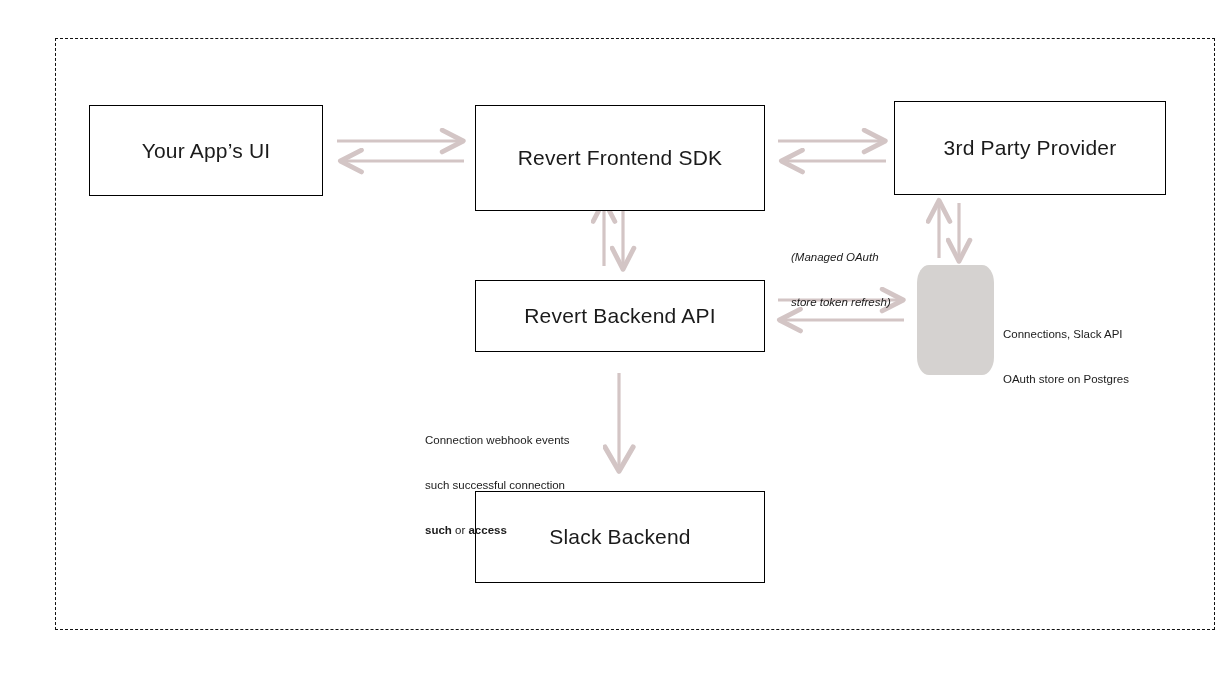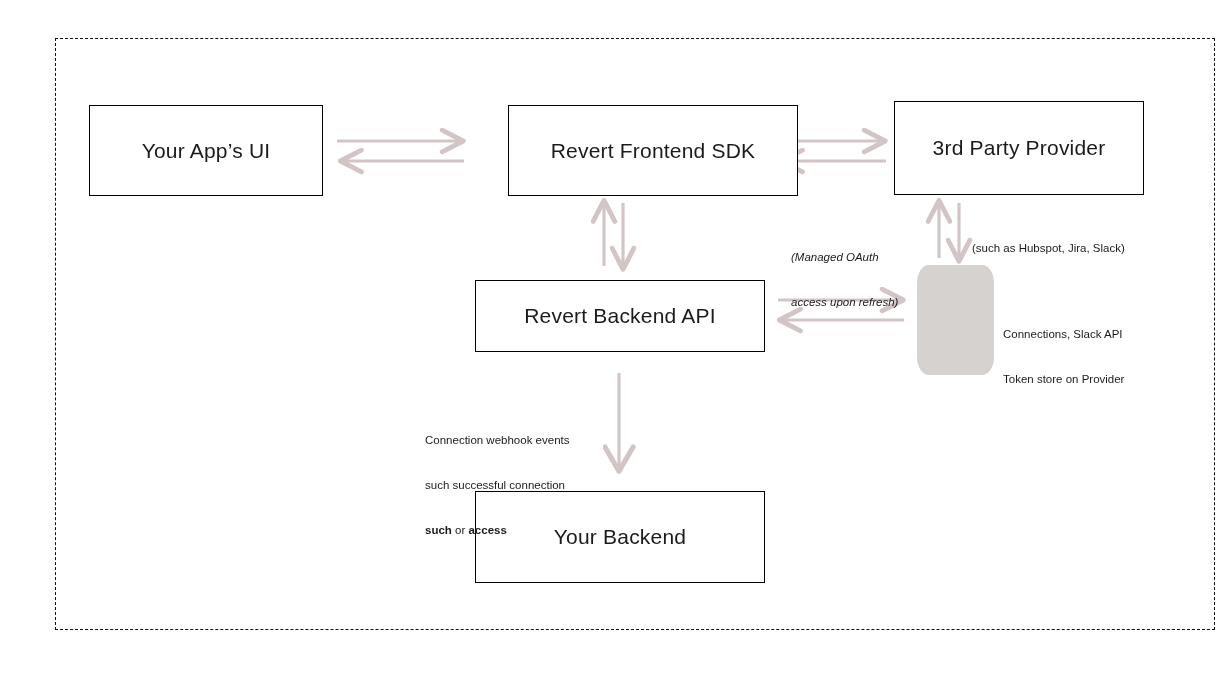--- a/index.html
+++ b/index.html
@@ -37,22 +37,22 @@
     display: flex;
     align-items: center;
     justify-content: center;
     color: #1b1b1b;
     font-size: 21px;
     font-weight: 400;
     letter-spacing: 0.2px;
     white-space: nowrap;
   }
   #node-app-ui     { left: 77px;  top: 105px; width: 234px; height: 91px; }
-  #node-frontend   { left: 463px; top: 105px; width: 290px; height: 91px; margin-left: 33px; }
-  #node-provider   { left: 882px; top: 101px; width: 250px; height: 94px; }
+  #node-frontend   { left: 463px; top: 105px; width: 290px; height: 106px; }
+  #node-provider   { left: 882px; top: 101px; width: 272px; height: 94px; }
   #node-backend-api{ left: 463px; top: 280px; width: 290px; height: 72px; }
   #node-your-backend{left: 463px; top: 491px; width: 290px; height: 92px; }
 
   .cylinder {
     position: absolute;
     left: 905px;
     top: 265px;
     width: 77px;
     height: 110px;
     background: #d5d2d0;
@@ -137,37 +137,34 @@
 
   <div class="node" id="node-provider">
     <span>3rd Party Provider</span>
   </div>
 
   <div class="node" id="node-backend-api">
     <span>Revert Backend API</span>
   </div>
 
   <div class="node" id="node-your-backend">
-    <span>Your Backend</span>
+    <span>Slack Backend</span>
   </div>
 
   <div class="cylinder"></div>
 
   <div class="ann" id="ann-oauth">
     <div>(Managed OAuth</div>
-    <div>access upon refresh)</div>
+    <div>store token refresh)</div>
   </div>
 
-  <div class="ann" id="ann-providers">
-    <div>(such as Hubspot, Jira, Slack)</div>
-  </div>
 
   <div class="ann" id="ann-store">
     <div>Connections, Slack API</div>
-    <div>Token store on Provider</div>
+    <div>OAuth store on Postgres</div>
   </div>
 
   <div class="ann" id="ann-webhook">
     <div>Connection webhook events</div>
     <div>such successful connection</div>
     <div><b>such</b><span> or </span><b>access</b></div>
   </div>
 
 </div>
 

